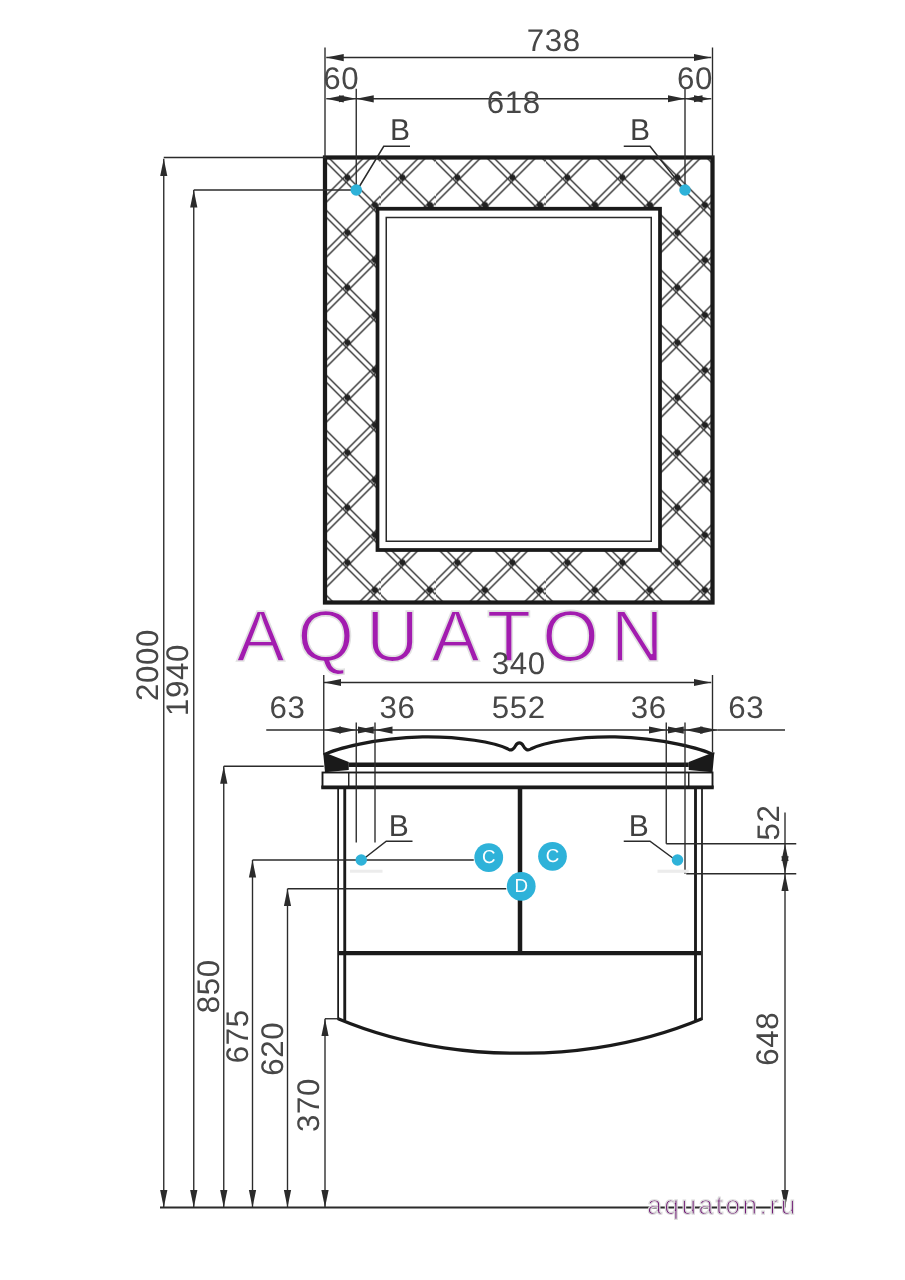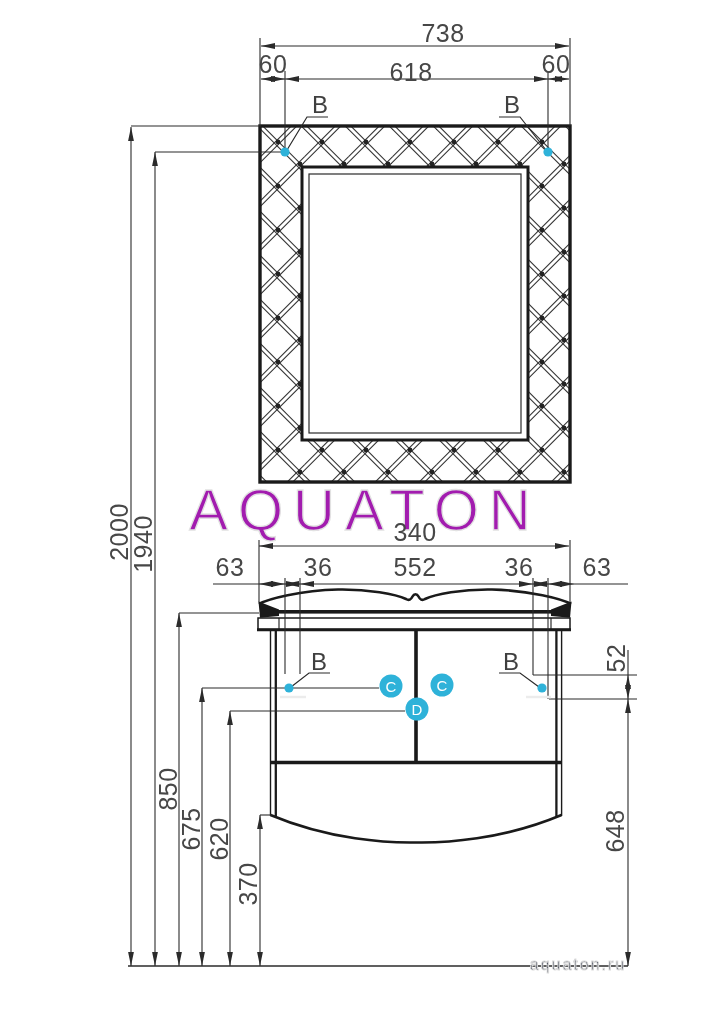--- a/index.html
+++ b/index.html
@@ -11,21 +11,21 @@
   .lbl.rot{transform:translate(-50%,-50%) rotate(-90deg);}
   .blabel{position:absolute;font-size:24px;line-height:1;color:#3f3f3f;
           transform:translate(-50%,-50%);}
   .cmark{position:absolute;width:23px;height:23px;border-radius:50%;background:#2eb2d9;
          color:#ffffff;font-size:15px;display:flex;align-items:center;justify-content:center;
          transform:translate(-50%,-50%);}
   .wm-brand{position:absolute;left:365px;top:509px;transform:translate(-50%,-50%);
             font-size:58px;letter-spacing:10px;color:#a21caf;
             -webkit-text-stroke:1.3px #e2e2e2;}
   .wm-site{position:absolute;left:578px;top:965px;transform:translate(-50%,-50%);
-           font-size:16px;letter-spacing:2px;color:#0f172a;
+           font-size:21px;letter-spacing:2px;color:#701a75;
            -webkit-text-stroke:1px #dcdcdc;}
 </style>
 </head>
 <body>
 
 <div class="canvas">
 
   <svg width="724" height="1024" viewBox="0 0 724 1024">
     <defs>
       <marker id="ae" markerWidth="14" markerHeight="7" refX="14" refY="3.5" orient="auto" markerUnits="userSpaceOnUse">
@@ -156,21 +156,21 @@
       <circle cx="289" cy="688" r="4.6"></circle>
       <circle cx="542" cy="688" r="4.6"></circle>
     </g>
   </svg>
 
   <div class="wm-brand">AQUATON</div>
   <div class="wm-site">aquaton.ru</div>
 
   <div class="lbl" style="left:415px;top:33px;margin-left:28px;">738</div>
   <div class="lbl" style="left:273px;top:64px;">60</div>
-  <div class="lbl" style="left:411px;top:72px;">618</div>
+  <div class="lbl" style="left:411px;top:83px;">618</div>
   <div class="lbl" style="left:556px;top:64px;">60</div>
 
   <div class="lbl" style="left:415px;top:532px;">340</div>
   <div class="lbl" style="left:230px;top:567px;">63</div>
   <div class="lbl" style="left:318px;top:567px;">36</div>
   <div class="lbl" style="left:415px;top:567px;">552</div>
   <div class="lbl" style="left:519px;top:567px;">36</div>
   <div class="lbl" style="left:597px;top:567px;">63</div>
 
   <div class="lbl rot" style="left:119px;top:532px;">2000</div>

